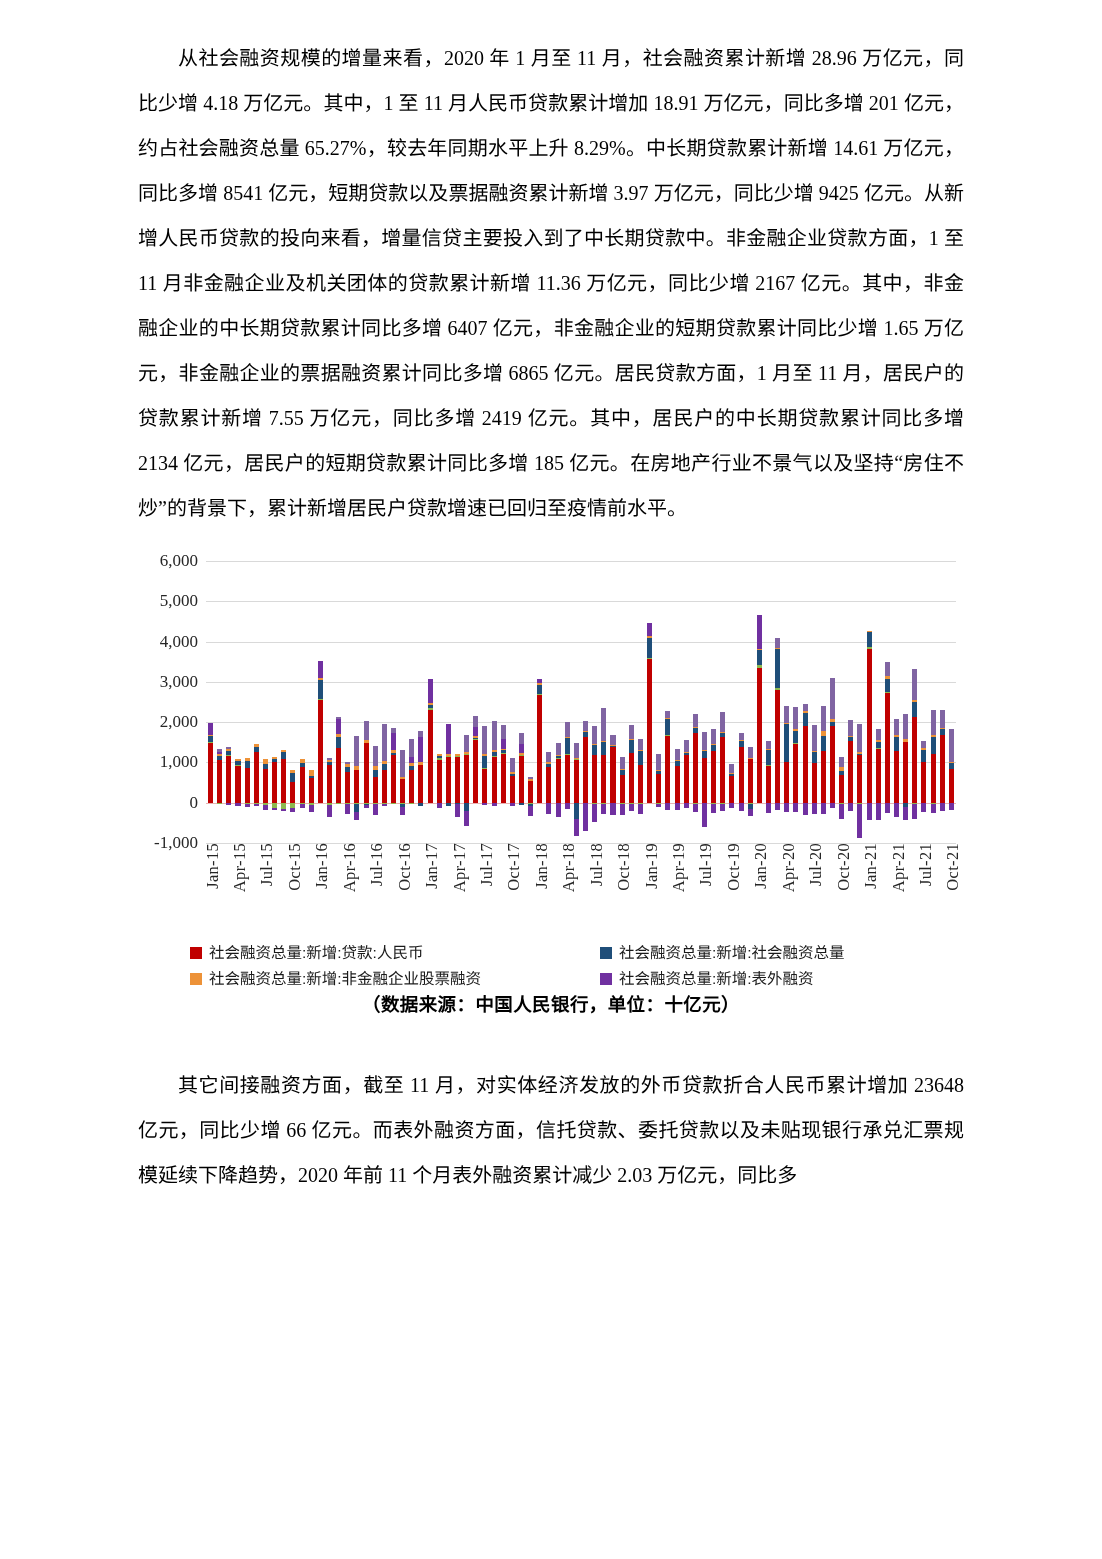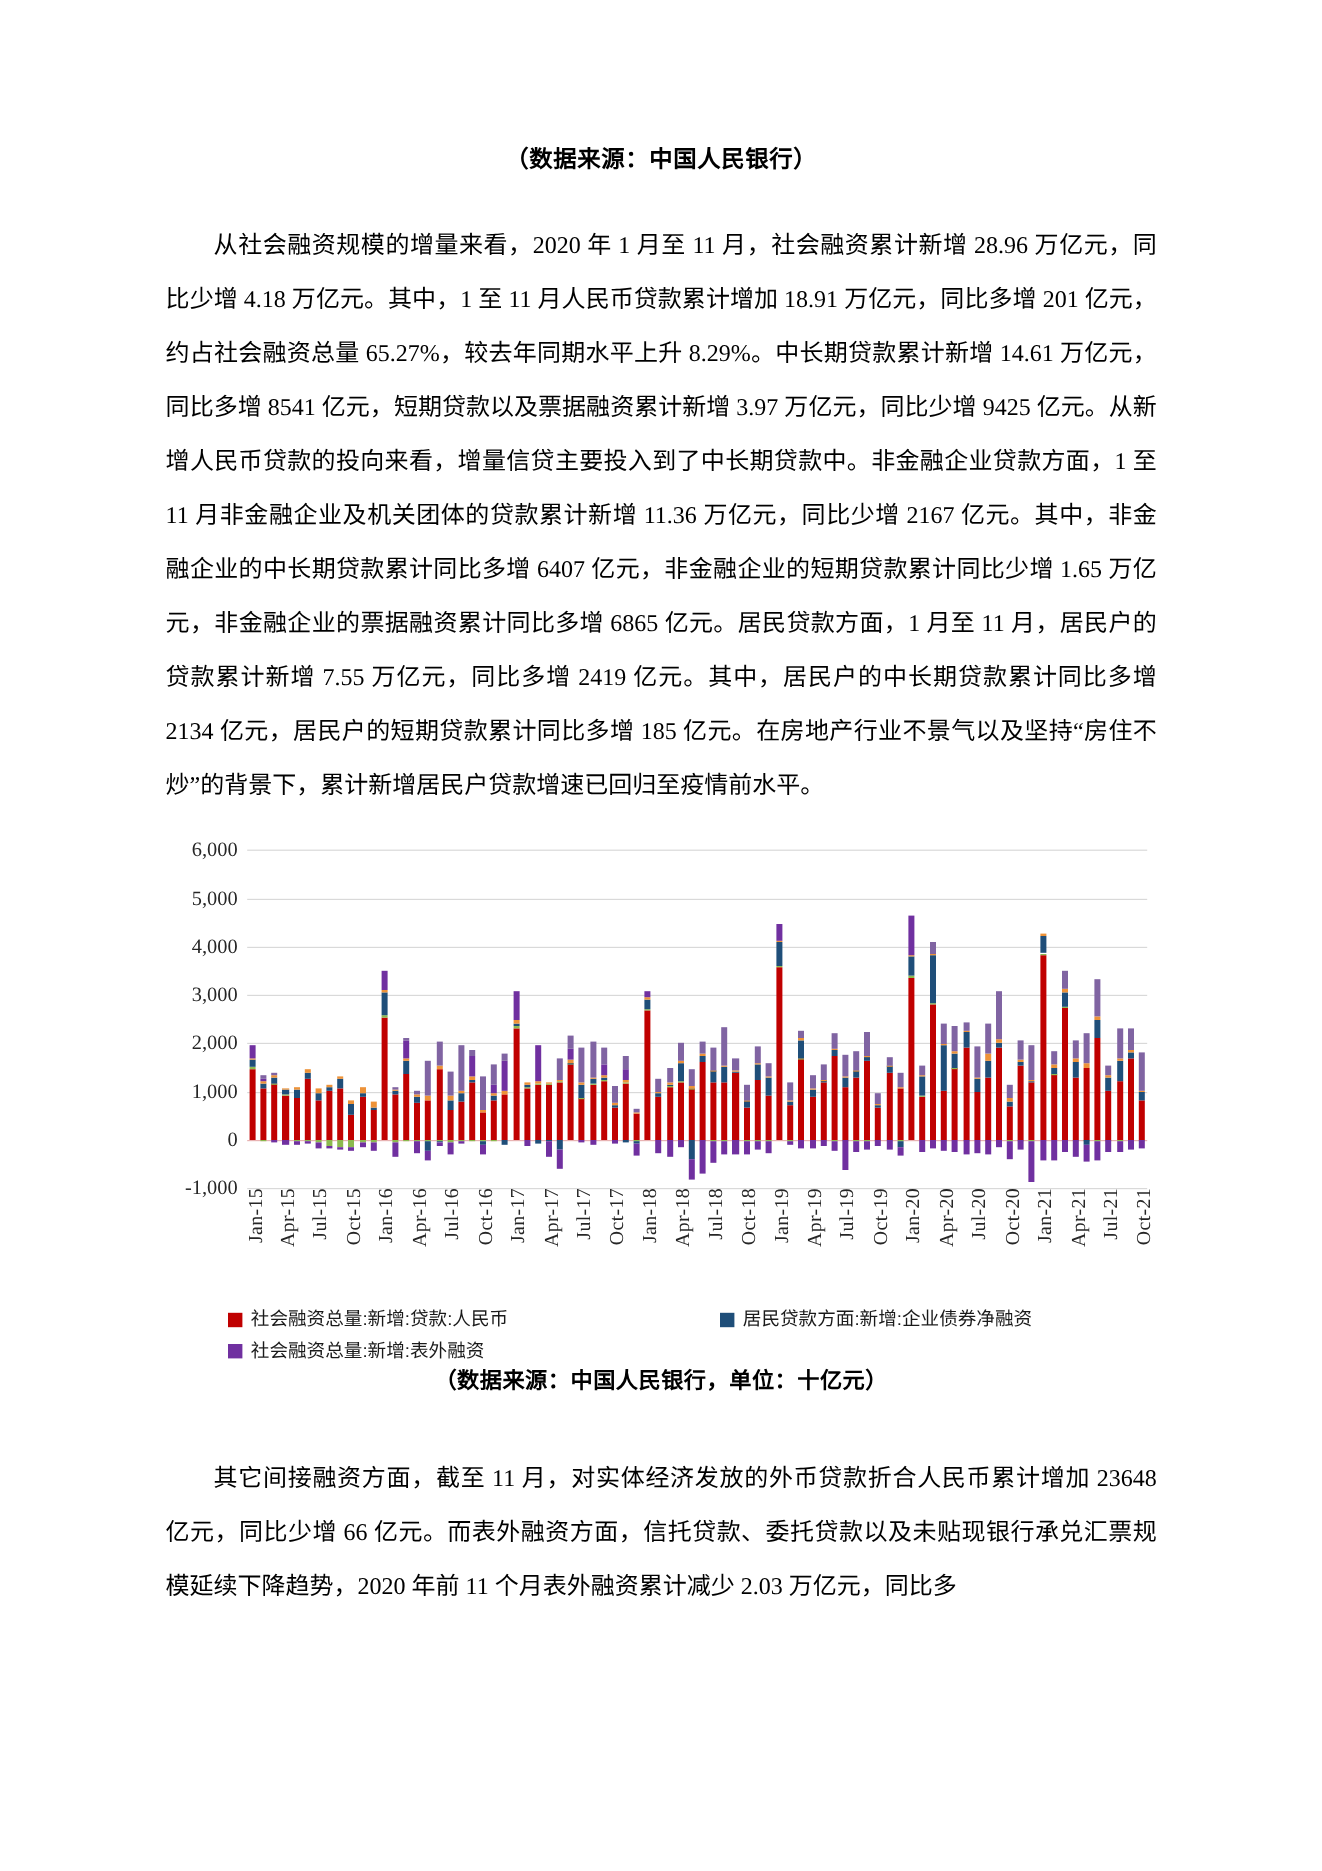--- a/index.html
+++ b/index.html
@@ -181,21 +181,20 @@
     font-size: 18px;
     font-family: "Liberation Serif", serif;
   }
 </style>
 </head>
 <body>
 
 <div class="page">
   <div class="content">
 
-    <div class="top-source">（数据来源：中国人民银行）</div>
 
     <p class="para para-1">从社会融资规模的增量来看，2020 年 1 月至 11 月，社会融资累计新增 28.96 万亿元，同比少增 4.18 万亿元。其中，1 至 11 月人民币贷款累计增加 18.91 万亿元，同比多增 201 亿元，约占社会融资总量 65.27%，较去年同期水平上升 8.29%。中长期贷款累计新增 14.61 万亿元，同比多增 8541 亿元，短期贷款以及票据融资累计新增 3.97 万亿元，同比少增 9425 亿元。从新增人民币贷款的投向来看，增量信贷主要投入到了中长期贷款中。非金融企业贷款方面，1 至 11 月非金融企业及机关团体的贷款累计新增 11.36 万亿元，同比少增 2167 亿元。其中，非金融企业的中长期贷款累计同比多增 6407 亿元，非金融企业的短期贷款累计同比少增 1.65 万亿元，非金融企业的票据融资累计同比多增 6865 亿元。居民贷款方面，1 月至 11 月，居民户的贷款累计新增 7.55 万亿元，同比多增 2419 亿元。其中，居民户的中长期贷款累计同比多增 2134 亿元，居民户的短期贷款累计同比多增 185 亿元。在房地产行业不景气以及坚持“房住不炒”的背景下，累计新增居民户贷款增速已回归至疫情前水平。</p>
 
     <div class="chart-block">
       <div class="chart-area">
         <div class="plot">
           <div id="gridlines">
               <div class="gridline" style="top: 0px;"></div>
               <div class="gridline" style="top: 40.2857px;"></div>
               <div class="gridline" style="top: 80.5714px;"></div>
@@ -882,21 +881,25 @@
           <div class="xlab" style="left: 709.988px;">Jul-21</div>
           <div class="xlab" style="left: 737.427px;">Oct-21</div>
         </div>
       <div class="legend" id="legend">
           <div class="leg-item">
             <span class="swatch" style="background: rgb(192, 0, 0);"></span>
             <span>社会融资总量:新增:贷款:人民币</span>
           </div>
           <div class="leg-item">
             <span class="swatch" style="background: rgb(31, 78, 121);"></span>
-            <span>居民贷款方面:新增:企业债券净融资</span>
+            <span>社会融资总量:新增:社会融资总量</span>
+          </div>
+          <div class="leg-item">
+            <span class="swatch" style="background: rgb(237, 146, 56);"></span>
+            <span>社会融资总量:新增:非金融企业股票融资</span>
           </div>
           <div class="leg-item">
             <span class="swatch" style="background: rgb(112, 48, 160);"></span>
             <span>社会融资总量:新增:表外融资</span>
           </div>
         </div>
     </div>
 
     <div class="fig-source">（数据来源：中国人民银行，单位：十亿元）</div>
 

